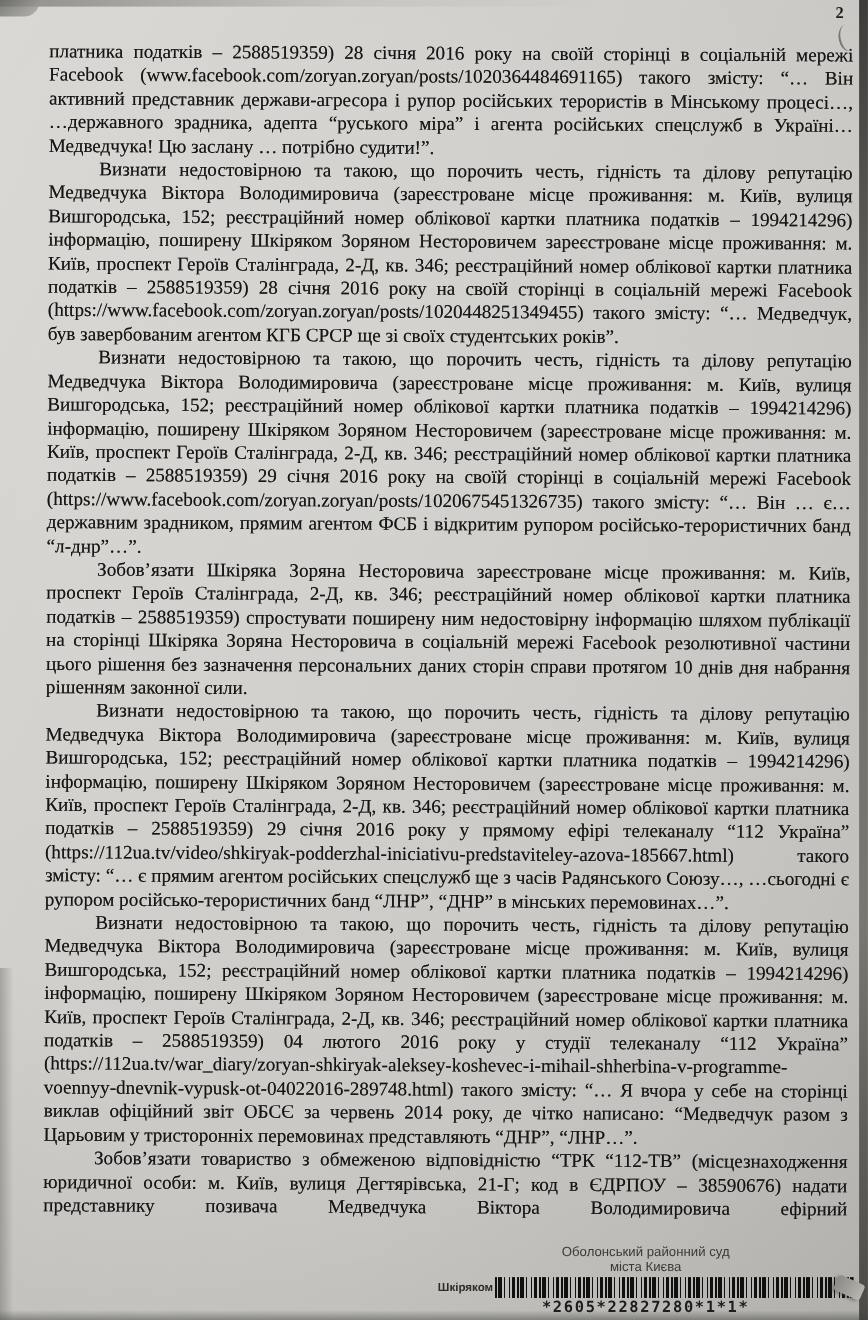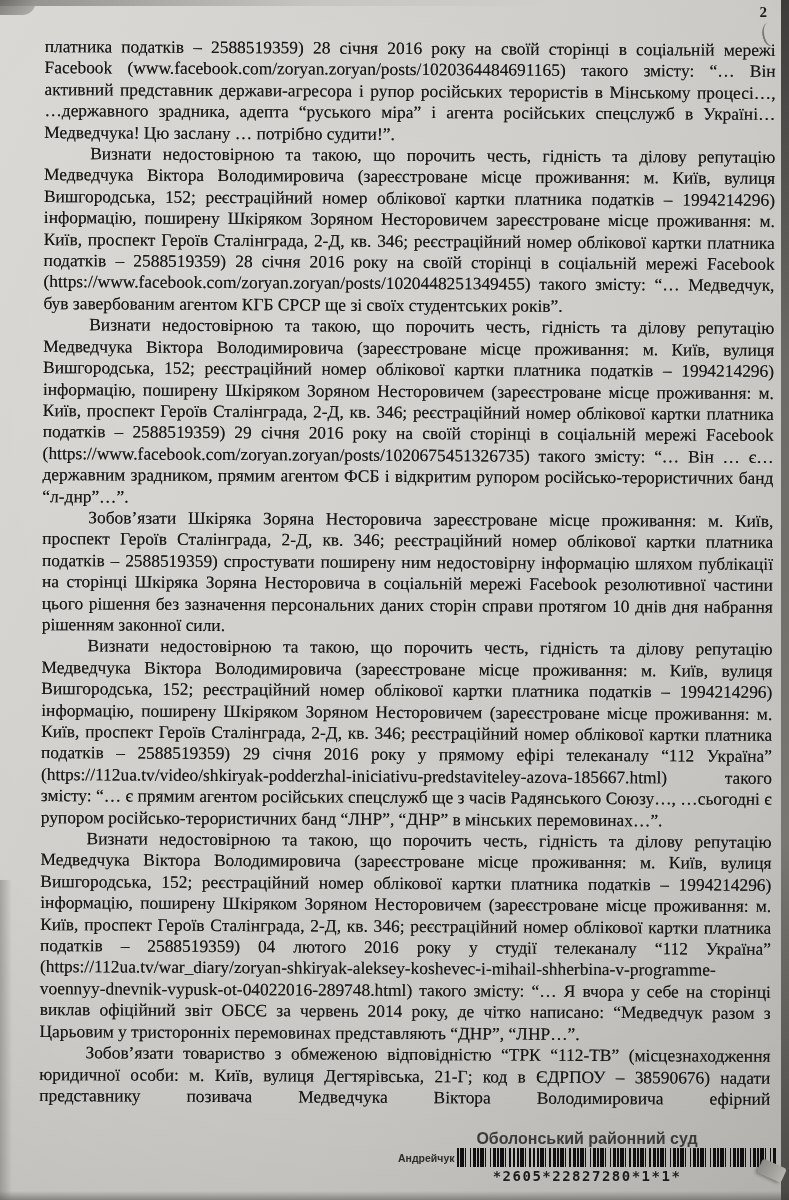--- a/index.html
+++ b/index.html
@@ -31,21 +31,21 @@
   .para{margin:0;}
   .para.indent{text-indent:46px;}
   .para.justify-last{text-align-last:justify;}
   
   .stamp{
     position:absolute;left:398px;top:1132px;width:378px;
     font-family:"Liberation Sans","DejaVu Sans",sans-serif;
     color:#30302e;
   }
   .stamp-court{
-    text-align:center;font-size:16px;font-weight:bold;line-height:13px;color:#3a3a38;
+    text-align:center;font-size:12px;font-weight:normal;line-height:13px;color:#3a3a38;
   }
   .stamp-row{display:flex;align-items:center;margin-top:3px;}
   .stamp-signature{
     font-size:10.5px;font-weight:bold;white-space:nowrap;margin-right:2px;color:#2b2b29;
   }
   .barcode{
     flex:1;height:19px;
     background-image:repeating-linear-gradient(90deg,
       #101010 0 1.5px,transparent 1.5px 3px,
       #101010 3px 6.5px,transparent 6.5px 8px,
@@ -107,22 +107,23 @@
     <p class="para indent">Визнати недостовірною та такою, що порочить честь, гідність та ділову репутацію Медведчука Віктора Володимировича (зареєстроване місце проживання: м. Київ, вулиця Вишгородська, 152; реєстраційний номер облікової картки платника податків – 1994214296) інформацію, поширену Шкіряком Зоряном Несторовичем зареєстроване місце проживання: м. Київ, проспект Героїв Сталінграда, 2-Д, кв. 346; реєстраційний номер облікової картки платника податків – 2588519359) 28 січня 2016 року на своїй сторінці в соціальній мережі Facebook (https://www.facebook.com/zoryan.zoryan/posts/1020448251349455) такого змісту: “… Медведчук, був завербованим агентом КГБ СРСР ще зі своїх студентських років”.</p>
     <p class="para indent">Визнати недостовірною та такою, що порочить честь, гідність та ділову репутацію Медведчука Віктора Володимировича (зареєстроване місце проживання: м. Київ, вулиця Вишгородська, 152; реєстраційний номер облікової картки платника податків – 1994214296) інформацію, поширену Шкіряком Зоряном Несторовичем (зареєстроване місце проживання: м. Київ, проспект Героїв Сталінграда, 2-Д, кв. 346; реєстраційний номер облікової картки платника податків – 2588519359) 29 січня 2016 року на своїй сторінці в соціальній мережі Facebook (https://www.facebook.com/zoryan.zoryan/posts/1020675451326735) такого змісту: “… Він … є… державним зрадником, прямим агентом ФСБ і відкритим рупором російсько-терористичних банд “л-днр”…”.</p>
     <p class="para indent">Зобов’язати Шкіряка Зоряна Несторовича зареєстроване місце проживання: м. Київ, проспект Героїв Сталінграда, 2-Д, кв. 346; реєстраційний номер облікової картки платника податків – 2588519359) спростувати поширену ним недостовірну інформацію шляхом публікації на сторінці Шкіряка Зоряна Несторовича в соціальній мережі Facebook резолютивної частини цього рішення без зазначення персональних даних сторін справи протягом 10 днів дня набрання рішенням законної сили.</p>
     <p class="para indent">Визнати недостовірною та такою, що порочить честь, гідність та ділову репутацію Медведчука Віктора Володимировича (зареєстроване місце проживання: м. Київ, вулиця Вишгородська, 152; реєстраційний номер облікової картки платника податків – 1994214296) інформацію, поширену Шкіряком Зоряном Несторовичем (зареєстроване місце проживання: м. Київ, проспект Героїв Сталінграда, 2-Д, кв. 346; реєстраційний номер облікової картки платника податків – 2588519359) 29 січня 2016 року у прямому ефірі телеканалу “112 Україна” (https://112ua.tv/video/shkiryak-podderzhal-iniciativu-predstaviteley-azova-185667.html) такого змісту: “… є прямим агентом російських спецслужб ще з часів Радянського Союзу…, …сьогодні є рупором російсько-терористичних банд “ЛНР”, “ДНР” в мінських перемовинах…”.</p>
     <p class="para indent">Визнати недостовірною та такою, що порочить честь, гідність та ділову репутацію Медведчука Віктора Володимировича (зареєстроване місце проживання: м. Київ, вулиця Вишгородська, 152; реєстраційний номер облікової картки платника податків – 1994214296) інформацію, поширену Шкіряком Зоряном Несторовичем (зареєстроване місце проживання: м. Київ, проспект Героїв Сталінграда, 2-Д, кв. 346; реєстраційний номер облікової картки платника податків – 2588519359) 04 лютого 2016 року у студії телеканалу “112 Україна” (https://112ua.tv/war_diary/zoryan-shkiryak-aleksey-koshevec-i-mihail-shherbina-v-programme-voennyy-dnevnik-vypusk-ot-04022016-289748.html) такого змісту: “… Я вчора у себе на сторінці виклав офіційний звіт ОБСЄ за червень 2014 року, де чітко написано: “Медведчук разом з Царьовим у тристоронніх перемовинах представляють “ДНР”, “ЛНР…”.</p>
     <p class="para indent justify-last">Зобов’язати товариство з обмеженою відповідністю “ТРК “112-ТВ” (місцезнаходження юридичної особи: м. Київ, вулиця Дегтярівська, 21-Г; код в ЄДРПОУ – 38590676) надати представнику позивача Медведчука Віктора Володимировича ефірний</p>
   </div>
 
   <div class="stamp">
     <div class="stamp-court">Оболонський районний суд</div>
+    <div class="stamp-court">міста Києва</div>
     <div class="stamp-row">
-      <span class="stamp-signature">Андрейчук</span>
+      <span class="stamp-signature">Шкіряком</span>
       <div class="barcode"></div>
     </div>
     <div class="barcode-number">*2605*22827280*1*1*</div>
   </div>
 
   <div class="edge-top"></div>
   <div class="edge-right"></div>
   <div class="edge-bottom"></div>
   <div class="edge-left-shadow"></div>
   <div class="corner-top-left"></div>

